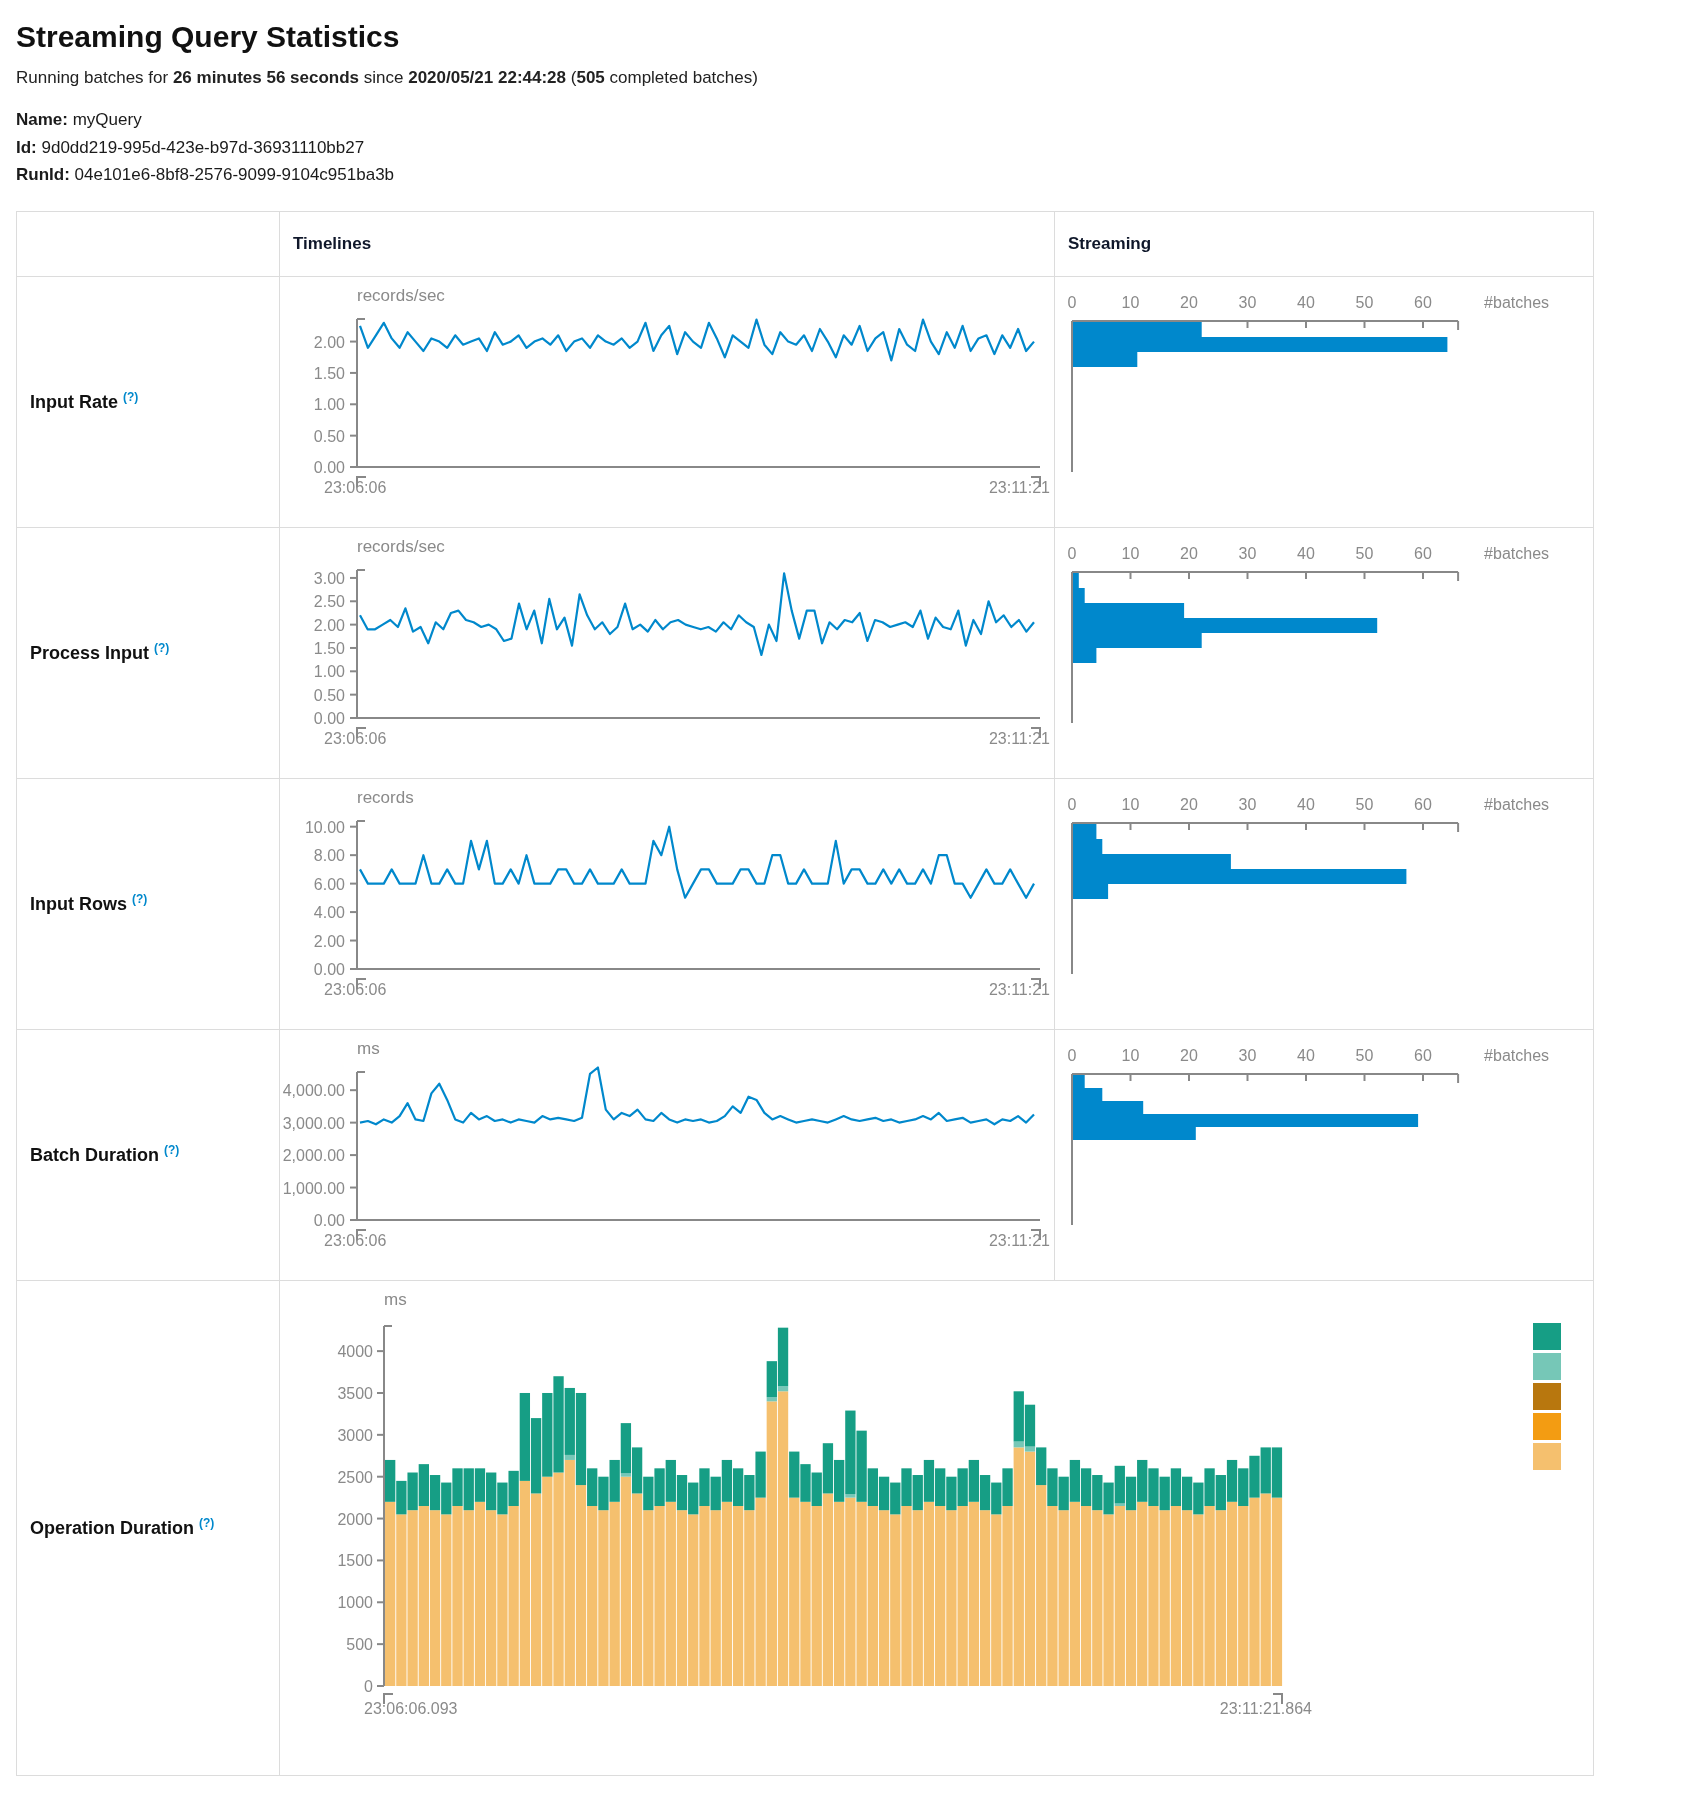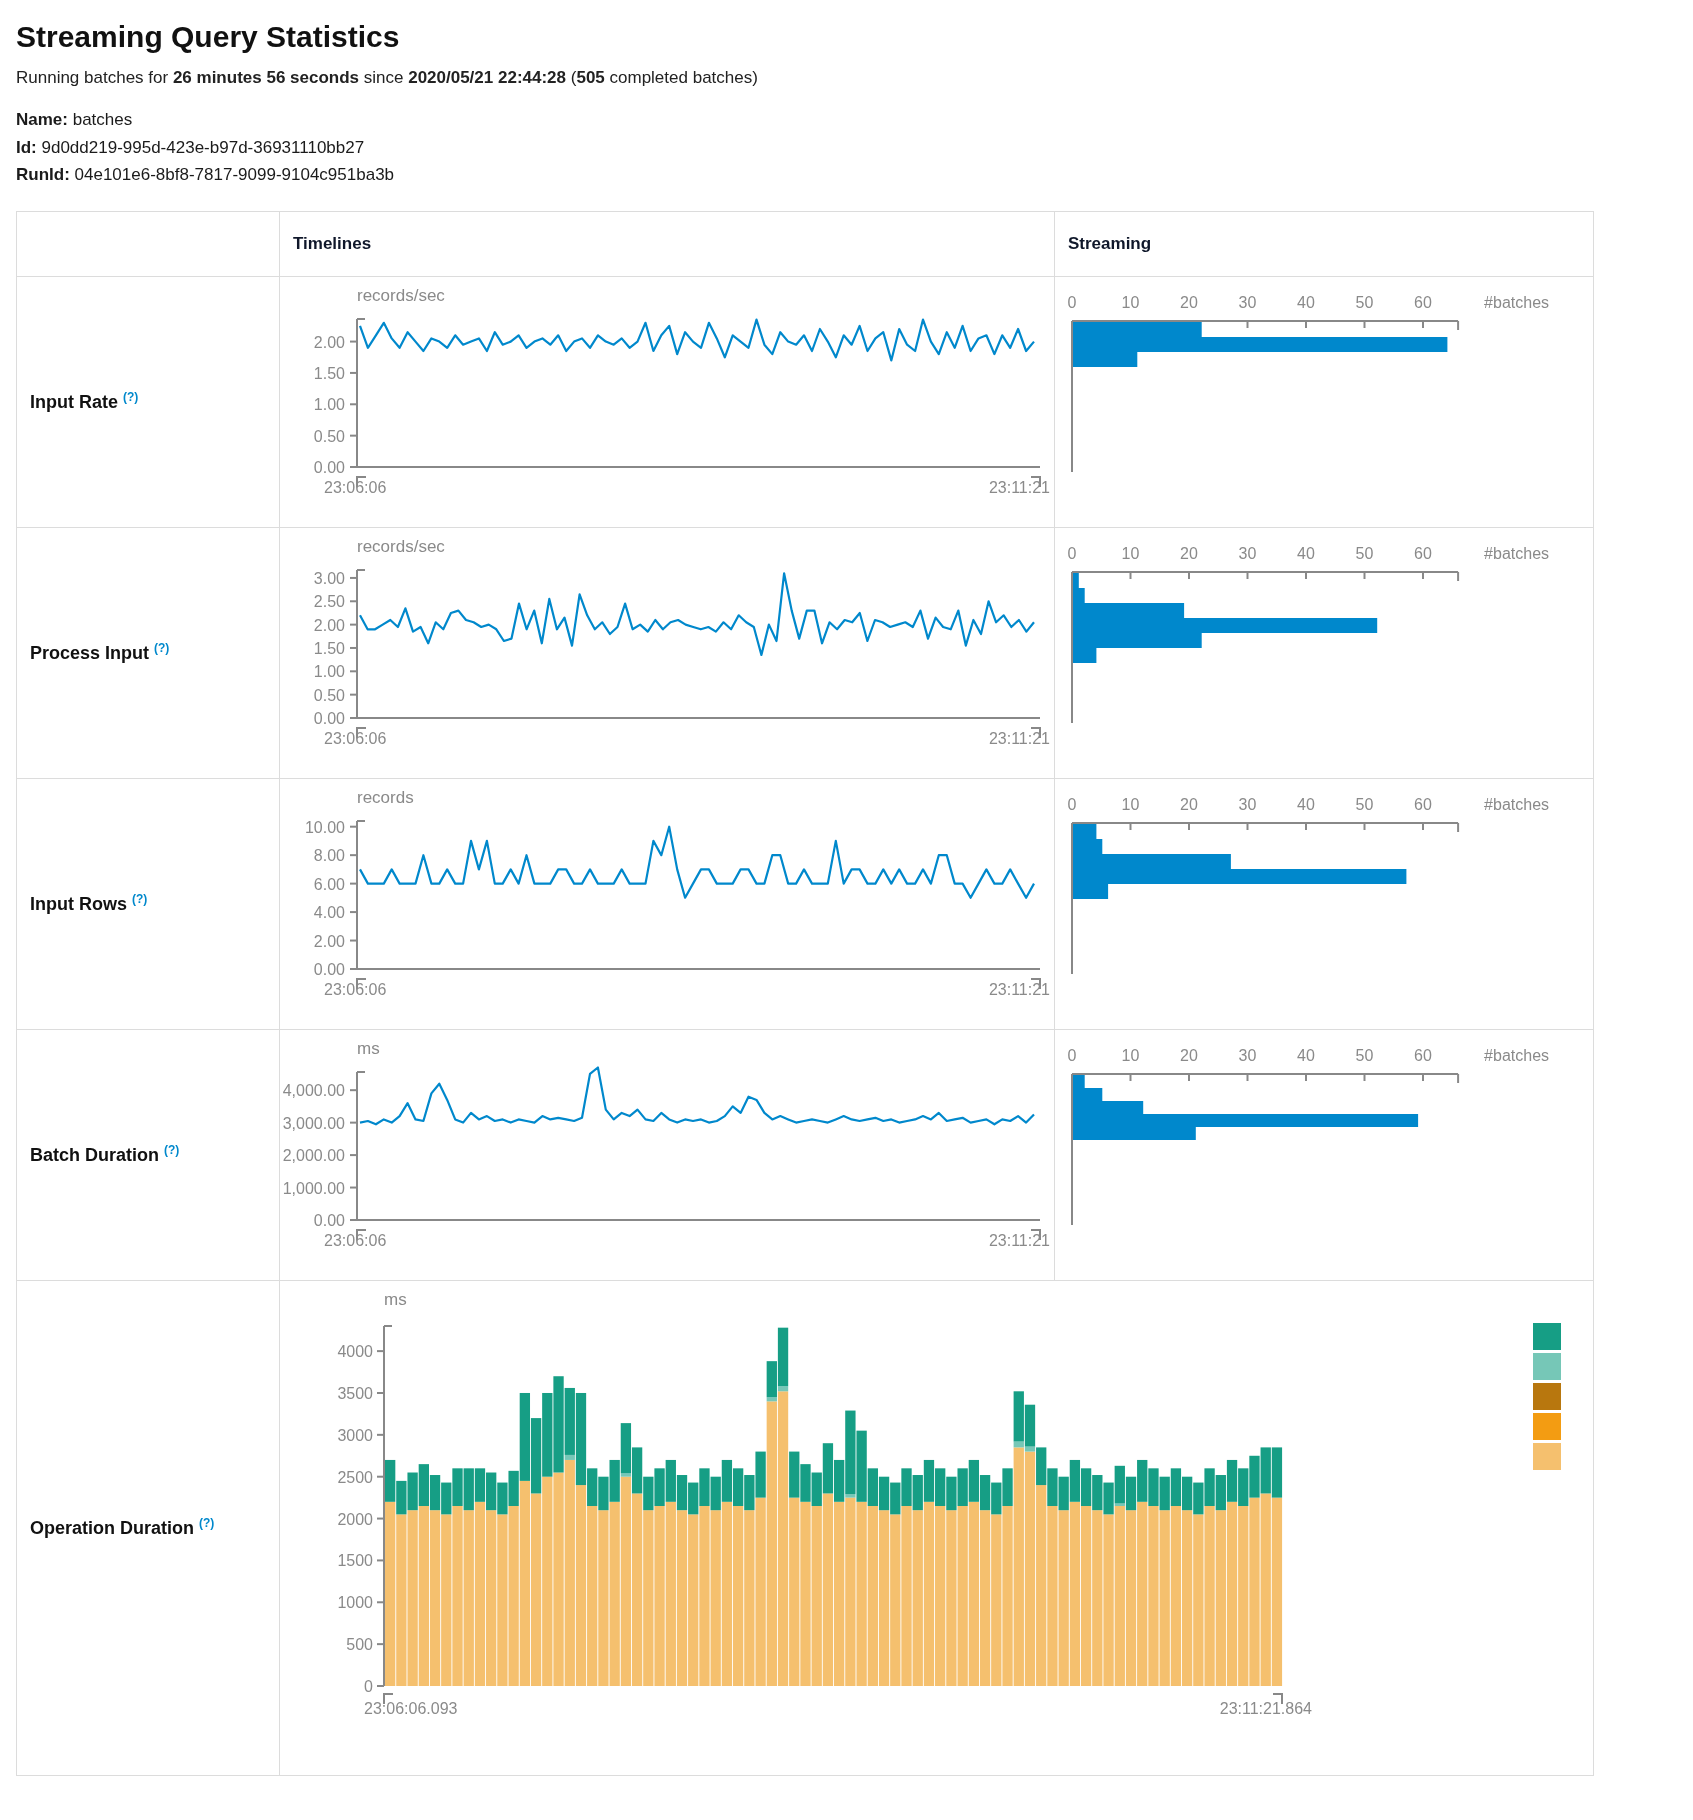--- a/index.html
+++ b/index.html
@@ -27,23 +27,23 @@
 </style>
 </head>
 <body>
 
 <div class="wrap">
   <h1>Streaming Query Statistics</h1>
 
   <p class="subtitle"><span>Running batches for </span><b>26 minutes 56 seconds</b><span> since </span><b>2020/05/21 22:44:28</b><span> (</span><b>505</b><span> completed batches)</span></p>
 
   <div class="meta">
-    <div><b>Name:</b><span> batches</span></div>
+    <div><b>Name:</b><span> myQuery</span></div>
     <div><b>Id:</b><span> 9d0dd219-995d-423e-b97d-36931110bb27</span></div>
-    <div><b>RunId:</b><span> 04e101e6-8bf8-7817-9099-9104c951ba3b</span></div>
+    <div><b>RunId:</b><span> 04e101e6-8bf8-2576-9099-9104c951ba3b</span></div>
   </div>
 
   <table class="stats">
     <tbody>
         <tr class="hdr">
       <th class="corner"></th>
       <th class="coltl"><span class="pad">Timelines</span></th>
       <th class="colh"><span class="pad">Streaming</span></th>
     </tr>
 

